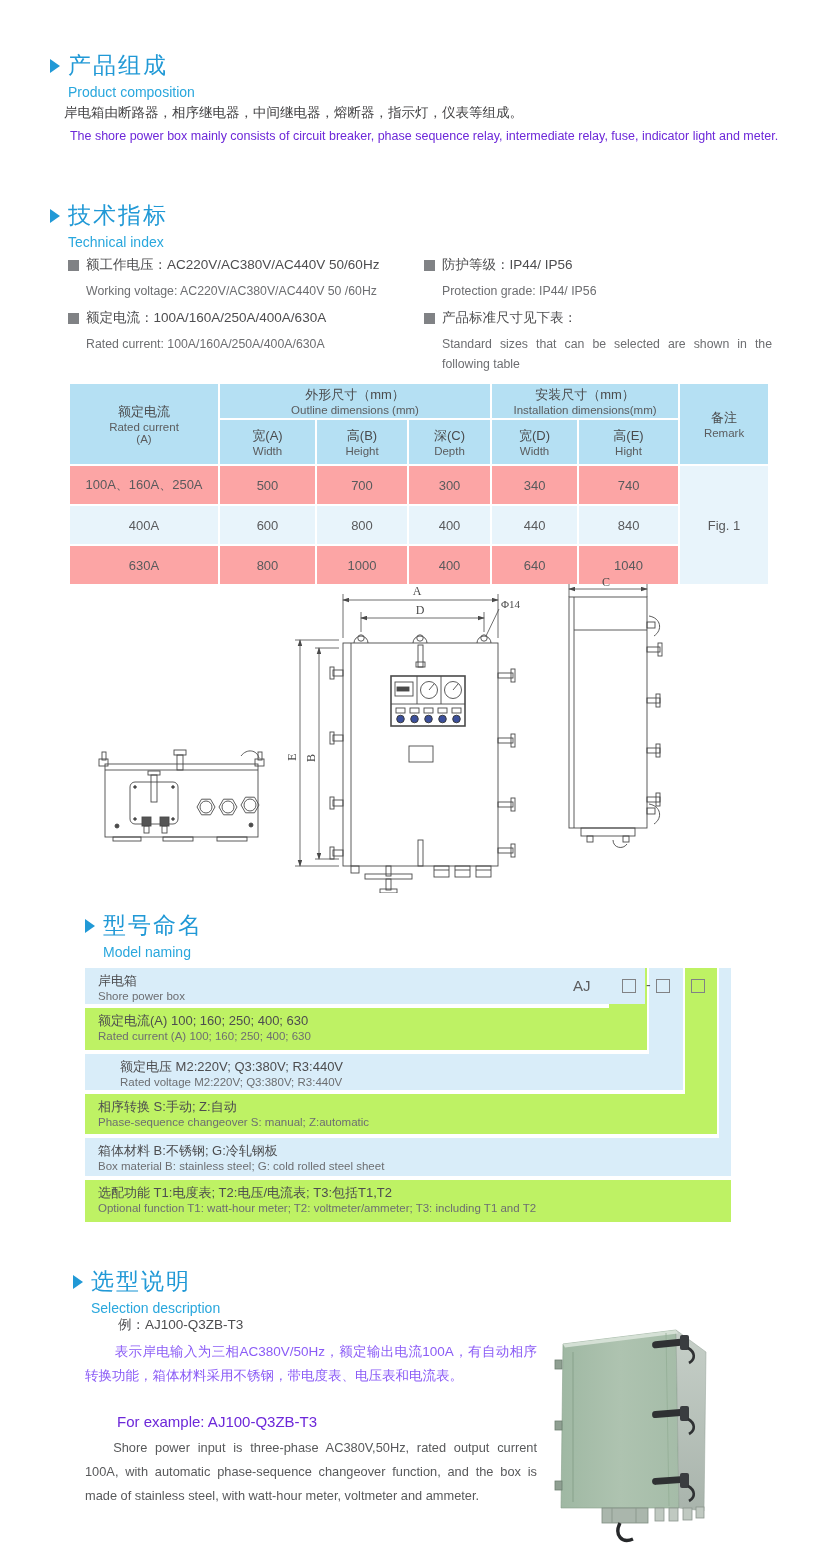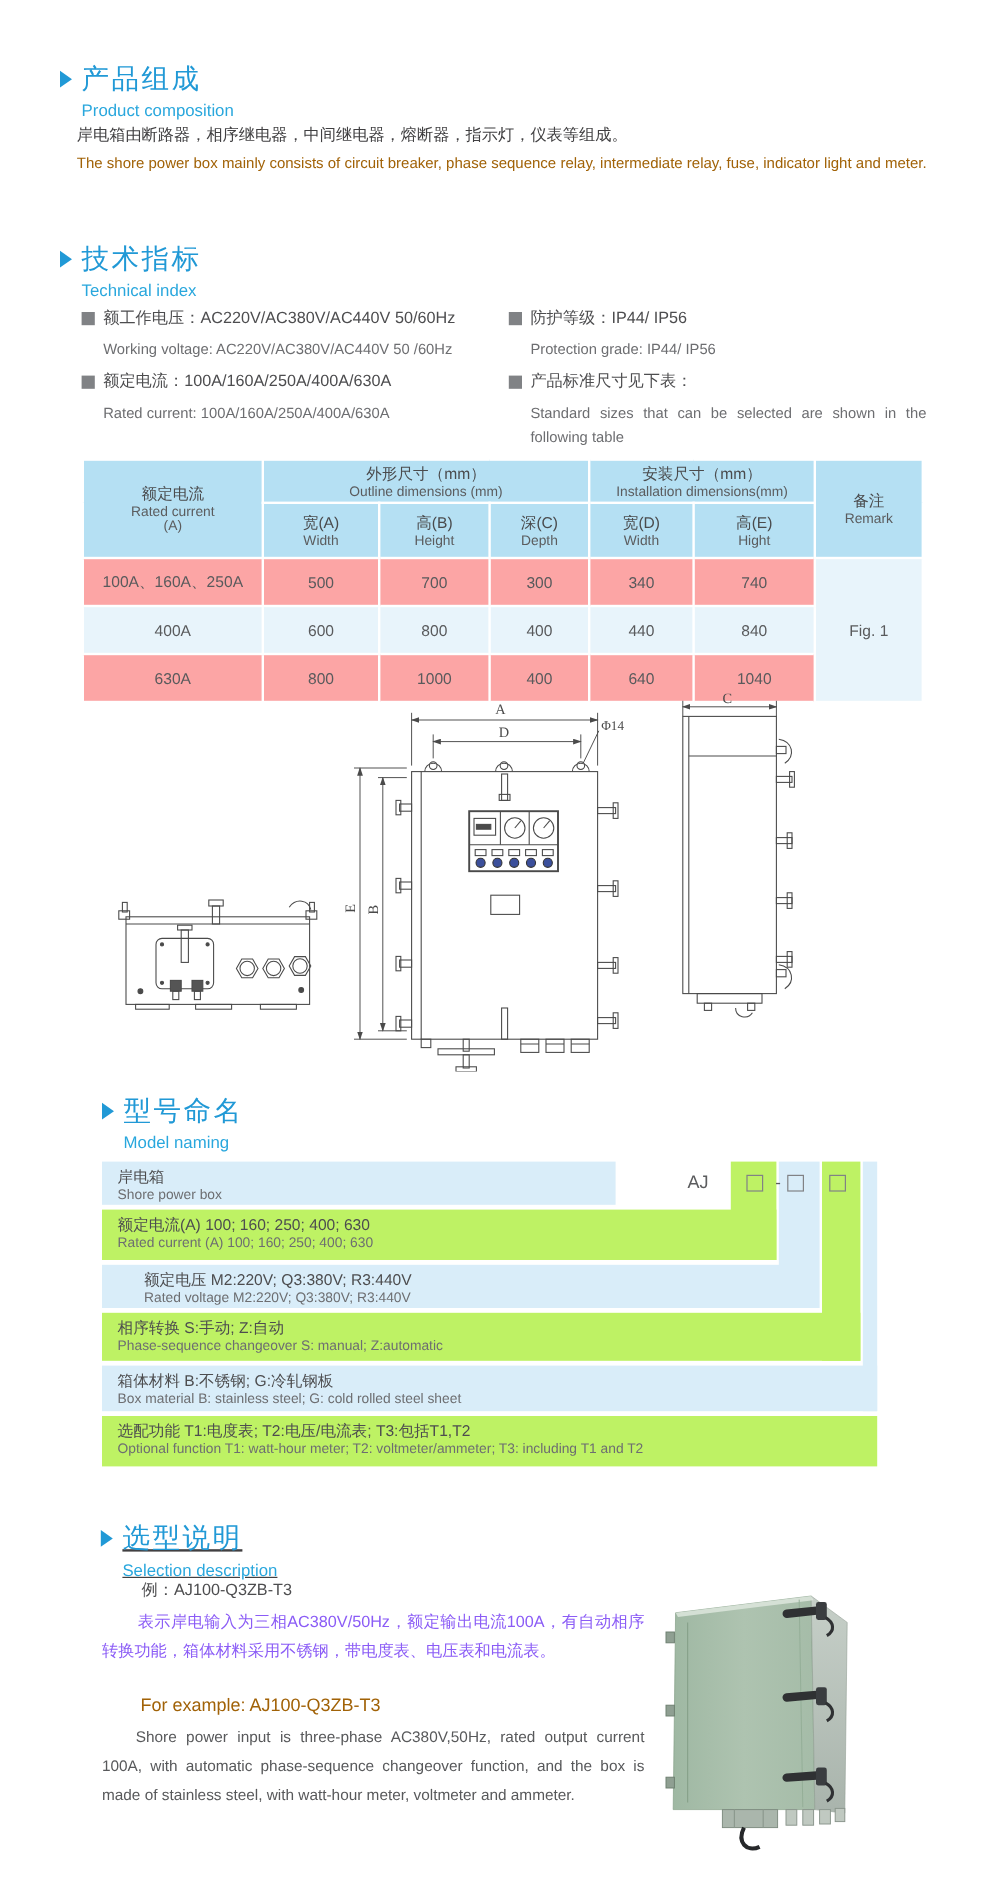--- a/index.html
+++ b/index.html
@@ -8,21 +8,21 @@
   .abs{position:absolute;}
 
   
   .sec-head{position:absolute;}
   .sec-row{display:flex;align-items:center;}
   .tri{width:0;height:0;border-left:10px solid #2199d6;border-top:7px solid transparent;border-bottom:7px solid transparent;margin-right:8px;}
   .cn-title{font-size:23px;color:#2199d6;letter-spacing:2px;}
   .en-title{font-size:14px;color:#29a7dd;margin:3px 0 0 18px;}
 
   .body-cn{font-size:13.5px;color:#414042;}
-  .body-en{font-size:12.5px;color:#a16207;}
+  .body-en{font-size:12.5px;color:#6d28d9;text-align:center;}
 
   
   .spec{position:absolute;width:350px;}
   .spec .l1{font-size:13.5px;color:#4d4d4f;display:flex;align-items:center;}
   .bullet{display:inline-block;width:11px;height:11px;background:#808285;margin-right:7px;flex:0 0 auto;}
   .spec .l2{font-size:12.3px;color:#6d6e71;margin:7px 0 0 18px;line-height:20px;}
   .just{text-align:justify;}
 
   
   table.dims{border-collapse:collapse;table-layout:fixed;width:700px;}
@@ -352,21 +352,21 @@
     </div>
     <div class="en-title">Model naming</div>
   </div>
 
   <div id="naming">
     <div class="strip gray" style="left:524px;width:38px;height:82px;"></div>
     <div class="strip blue" style="left:564px;width:34px;height:122px;"></div>
     <div class="strip gray" style="left:600px;width:32px;height:166px;"></div>
     <div class="strip blue" style="left:634px;width:12px;height:208px;"></div>
 
-    <div class="nrow blue" style="top:0;height:36px;width:428px;">
+    <div class="nrow blue" style="top:0;height:36px;width:560px;">
       <div class="cn">岸电箱</div>
       <div class="en">Shore power box</div>
     </div>
     <div class="nrow gray" style="top:40px;height:42px;width:562px;">
       <div class="cn">额定电流(A)  100; 160; 250; 400; 630</div>
       <div class="en">Rated current (A) 100; 160; 250; 400; 630</div>
     </div>
     <div class="nrow blue" style="top:86px;height:36px;width:596px;padding-left:35px;">
       <div class="cn">额定电压   M2:220V;  Q3:380V;  R3:440V</div>
       <div class="en">Rated voltage   M2:220V;  Q3:380V;  R3:440V</div>
@@ -384,21 +384,21 @@
       <div class="en">Optional function  T1: watt-hour meter; T2: voltmeter/ammeter; T3: including T1 and T2</div>
     </div>
 
     <div class="code-prefix" style="left:488px;top:9px;">AJ</div>
     <div class="code-box" style="left:537px;top:11px;"></div>
     <span class="code-dash" style="left:561px;top:9px;">-</span>
     <div class="code-box" style="left:571px;top:11px;"></div>
     <div class="code-box" style="left:606px;top:11px;"></div>
   </div>
 
-  <div class="sec-head" style="left:84px;top:1266px;text-decoration:underline;">
+  <div class="sec-head" style="left:73px;top:1266px;">
     <div class="sec-row">
       <span class="tri"></span>
       <span class="cn-title">选型说明</span>
     </div>
     <div class="en-title">Selection description</div>
   </div>
   <div class="abs sel-example" style="left:118px;top:1316px;">例：AJ100-Q3ZB-T3</div>
   <p class="abs sel-cn just" style="left:85px;top:1340px;width:452px;">表示岸电输入为三相AC380V/50Hz，额定输出电流100A，有自动相序转换功能，箱体材料采用不锈钢，带电度表、电压表和电流表。</p>
   <div class="abs body-en" style="left:117px;top:1413px;font-size:15px;">For example: AJ100-Q3ZB-T3</div>
   <p class="abs sel-en just" style="left:85px;top:1436px;width:452px;">Shore power input is three-phase AC380V,50Hz, rated output current 100A, with automatic phase-sequence changeover function, and the box is made of stainless steel, with watt-hour meter, voltmeter and ammeter.</p>

